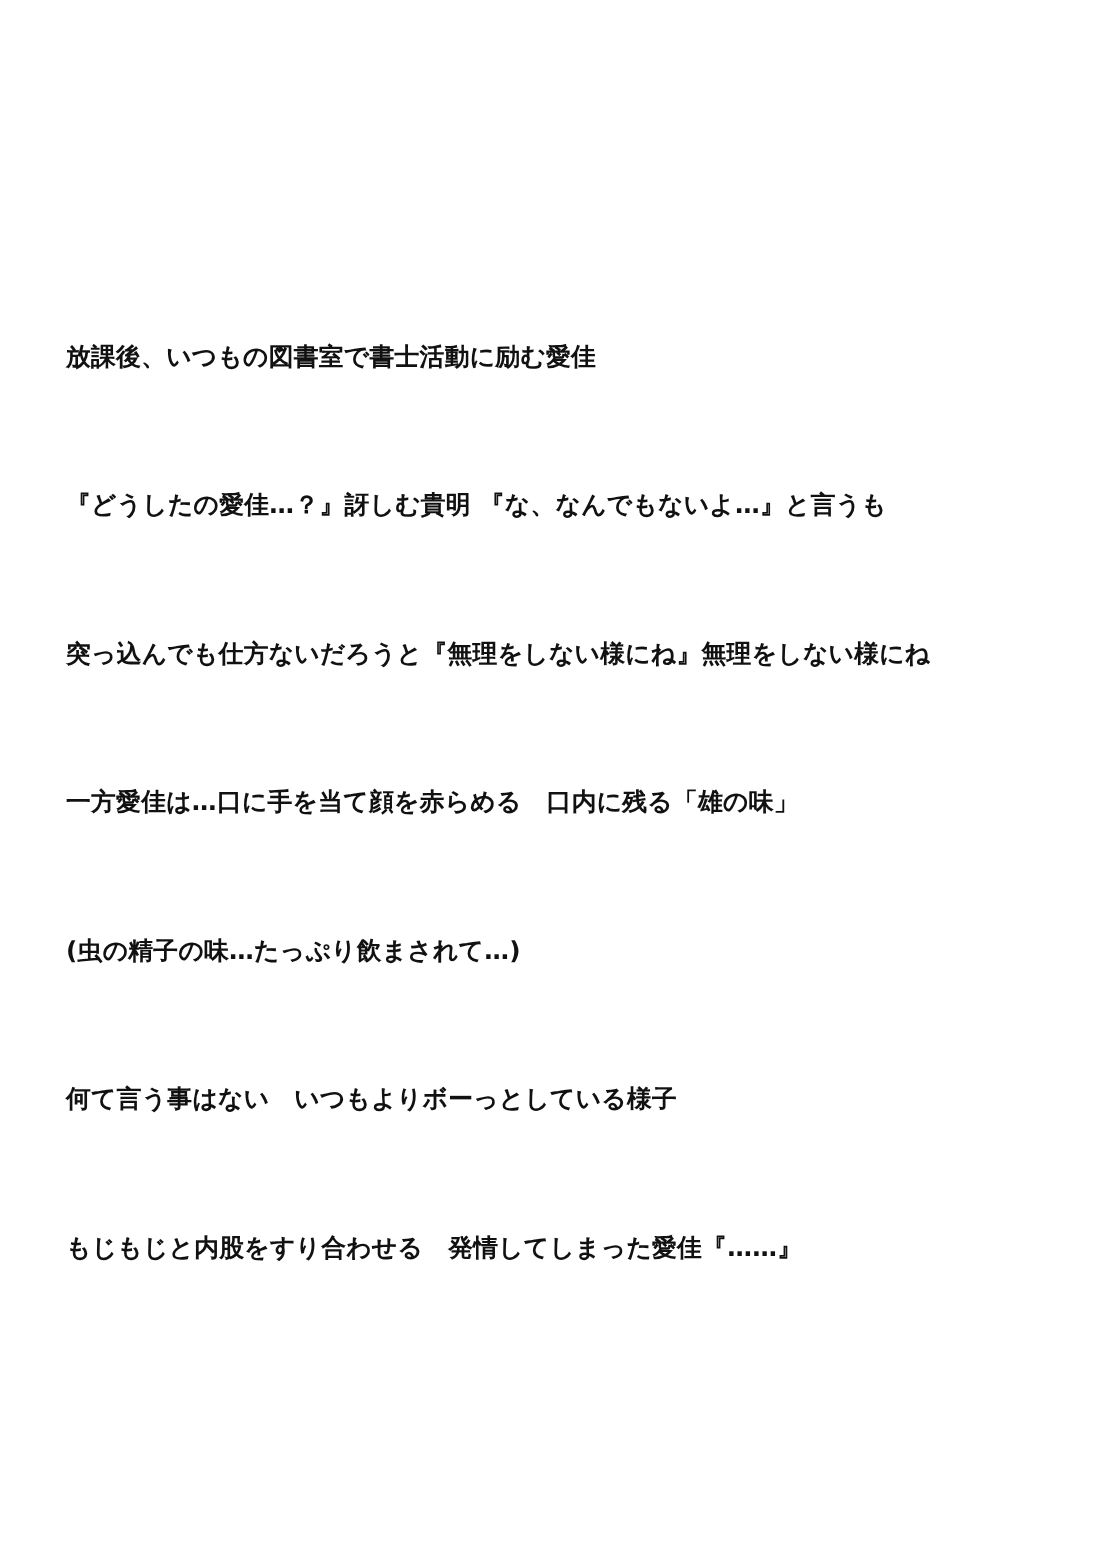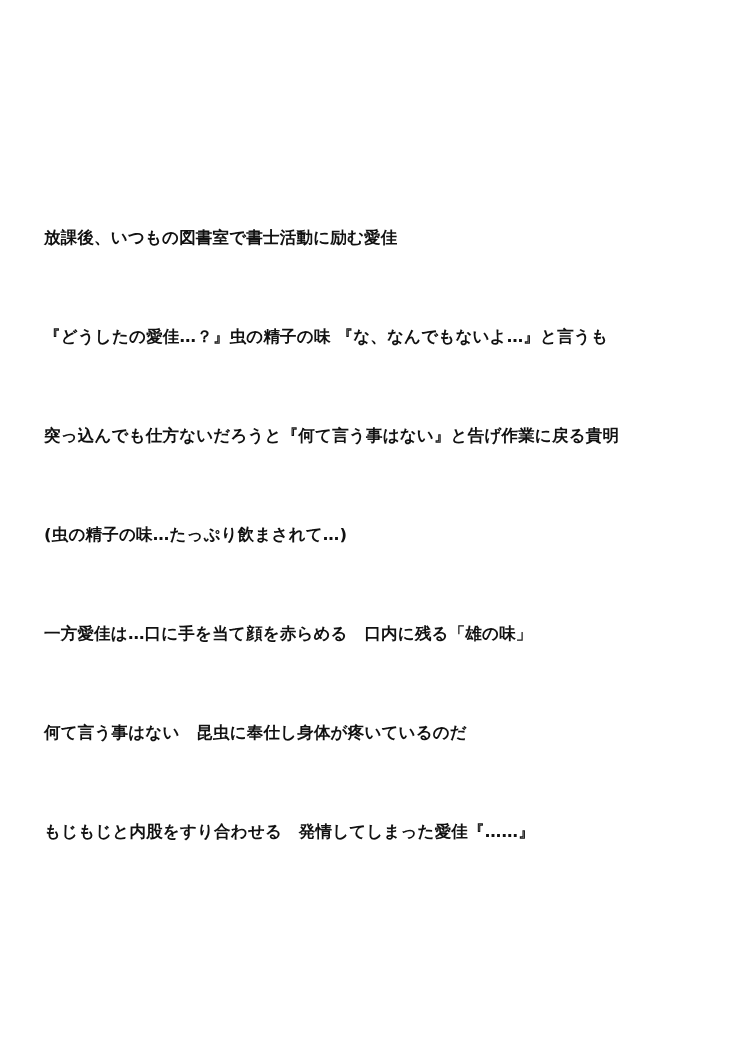--- a/index.html
+++ b/index.html
@@ -37,25 +37,25 @@
   }
 </style>
 </head>
 <body>
 
 <div class="page">
   <div class="text-body">
 
     <div class="para">
       <span class="line">放課後、いつもの図書室で書士活動に励む愛佳</span>
-      <span class="line">『どうしたの愛佳…？』虫の精子の味 『な、なんでもないよ…』と言うも</span>
-      <span class="line">突っ込んでも仕方ないだろうと『何て言う事はない』と告げ作業に戻る貴明</span>
+      <span class="line">『どうしたの愛佳…？』訝しむ貴明 『な、なんでもないよ…』と言うも</span>
+      <span class="line">突っ込んでも仕方ないだろうと『無理をしない様にね』無理をしない様にね</span>
+      <span class="line">一方愛佳は…口に手を当て顔を赤らめる　口内に残る「雄の味」</span>
       <span class="line">(虫の精子の味…たっぷり飲まされて…)</span>
-      <span class="line">一方愛佳は…口に手を当て顔を赤らめる　口内に残る「雄の味」</span>
-      <span class="line">何て言う事はない　昆虫に奉仕し身体が疼いているのだ</span>
+      <span class="line">何て言う事はない　いつもよりボーっとしている様子</span>
       <span class="line">もじもじと内股をすり合わせる　発情してしまった愛佳『……』</span>
       
       
       
       
       
       
       
       
       

